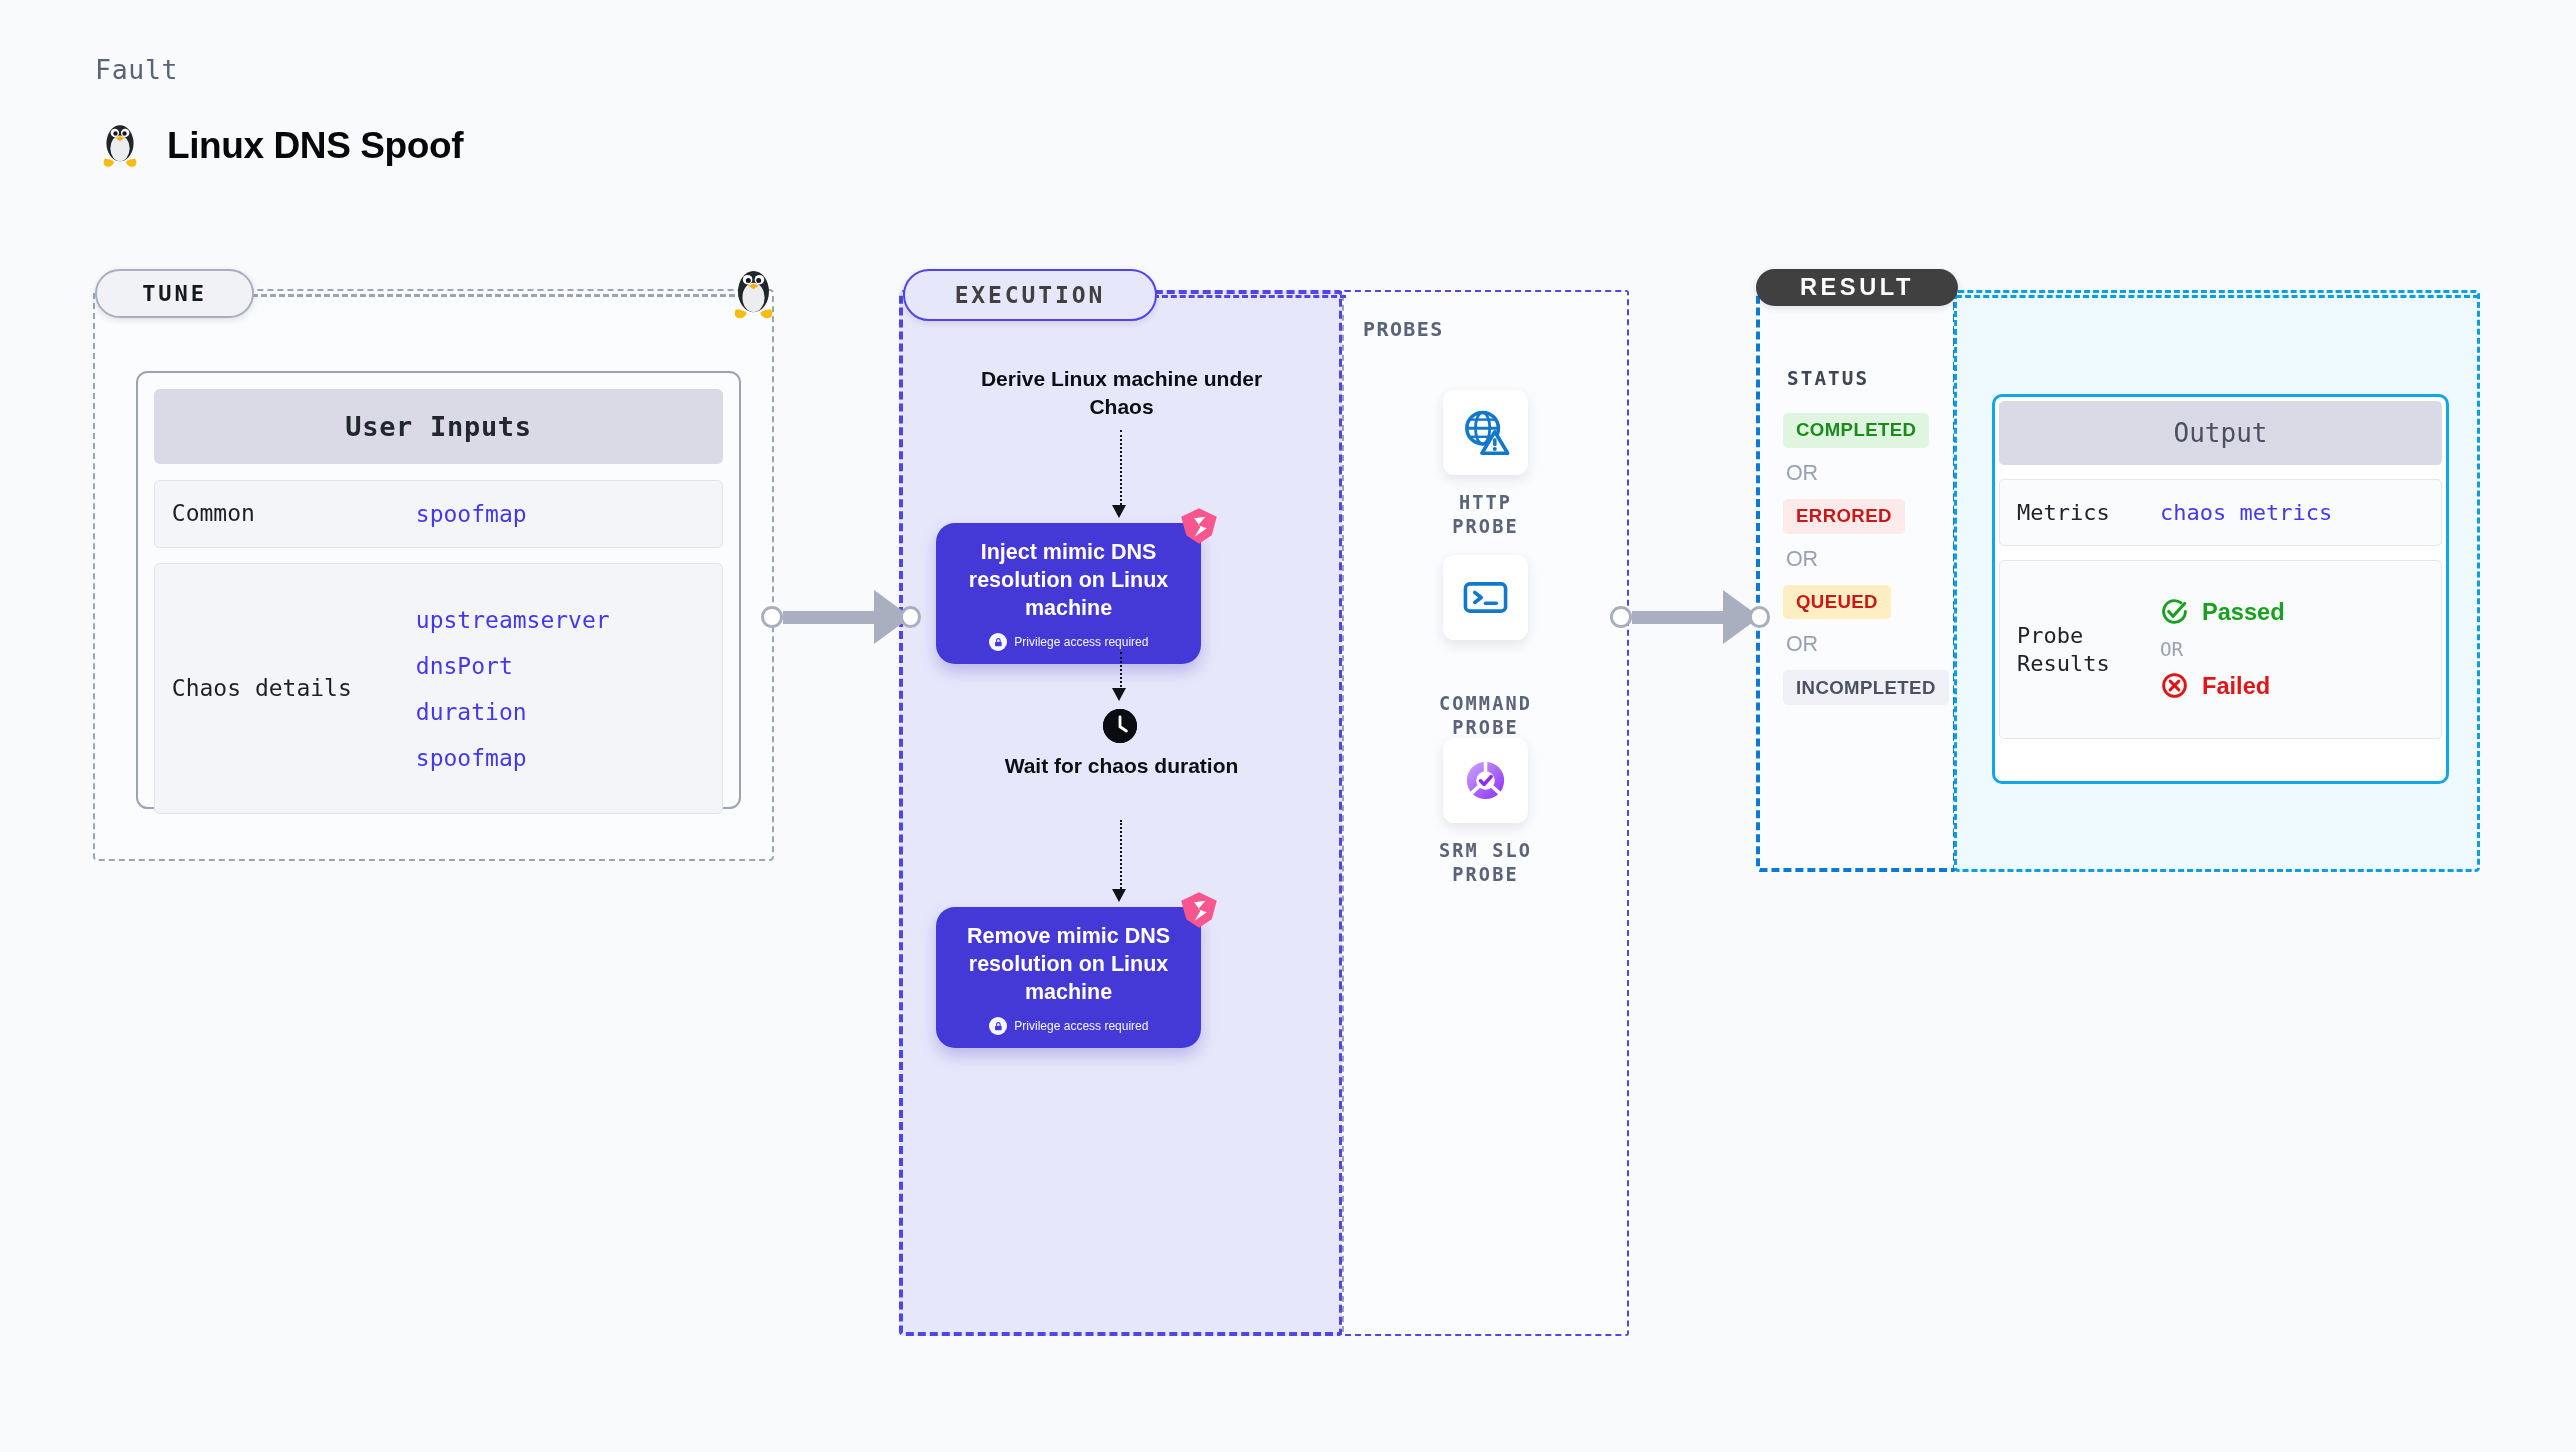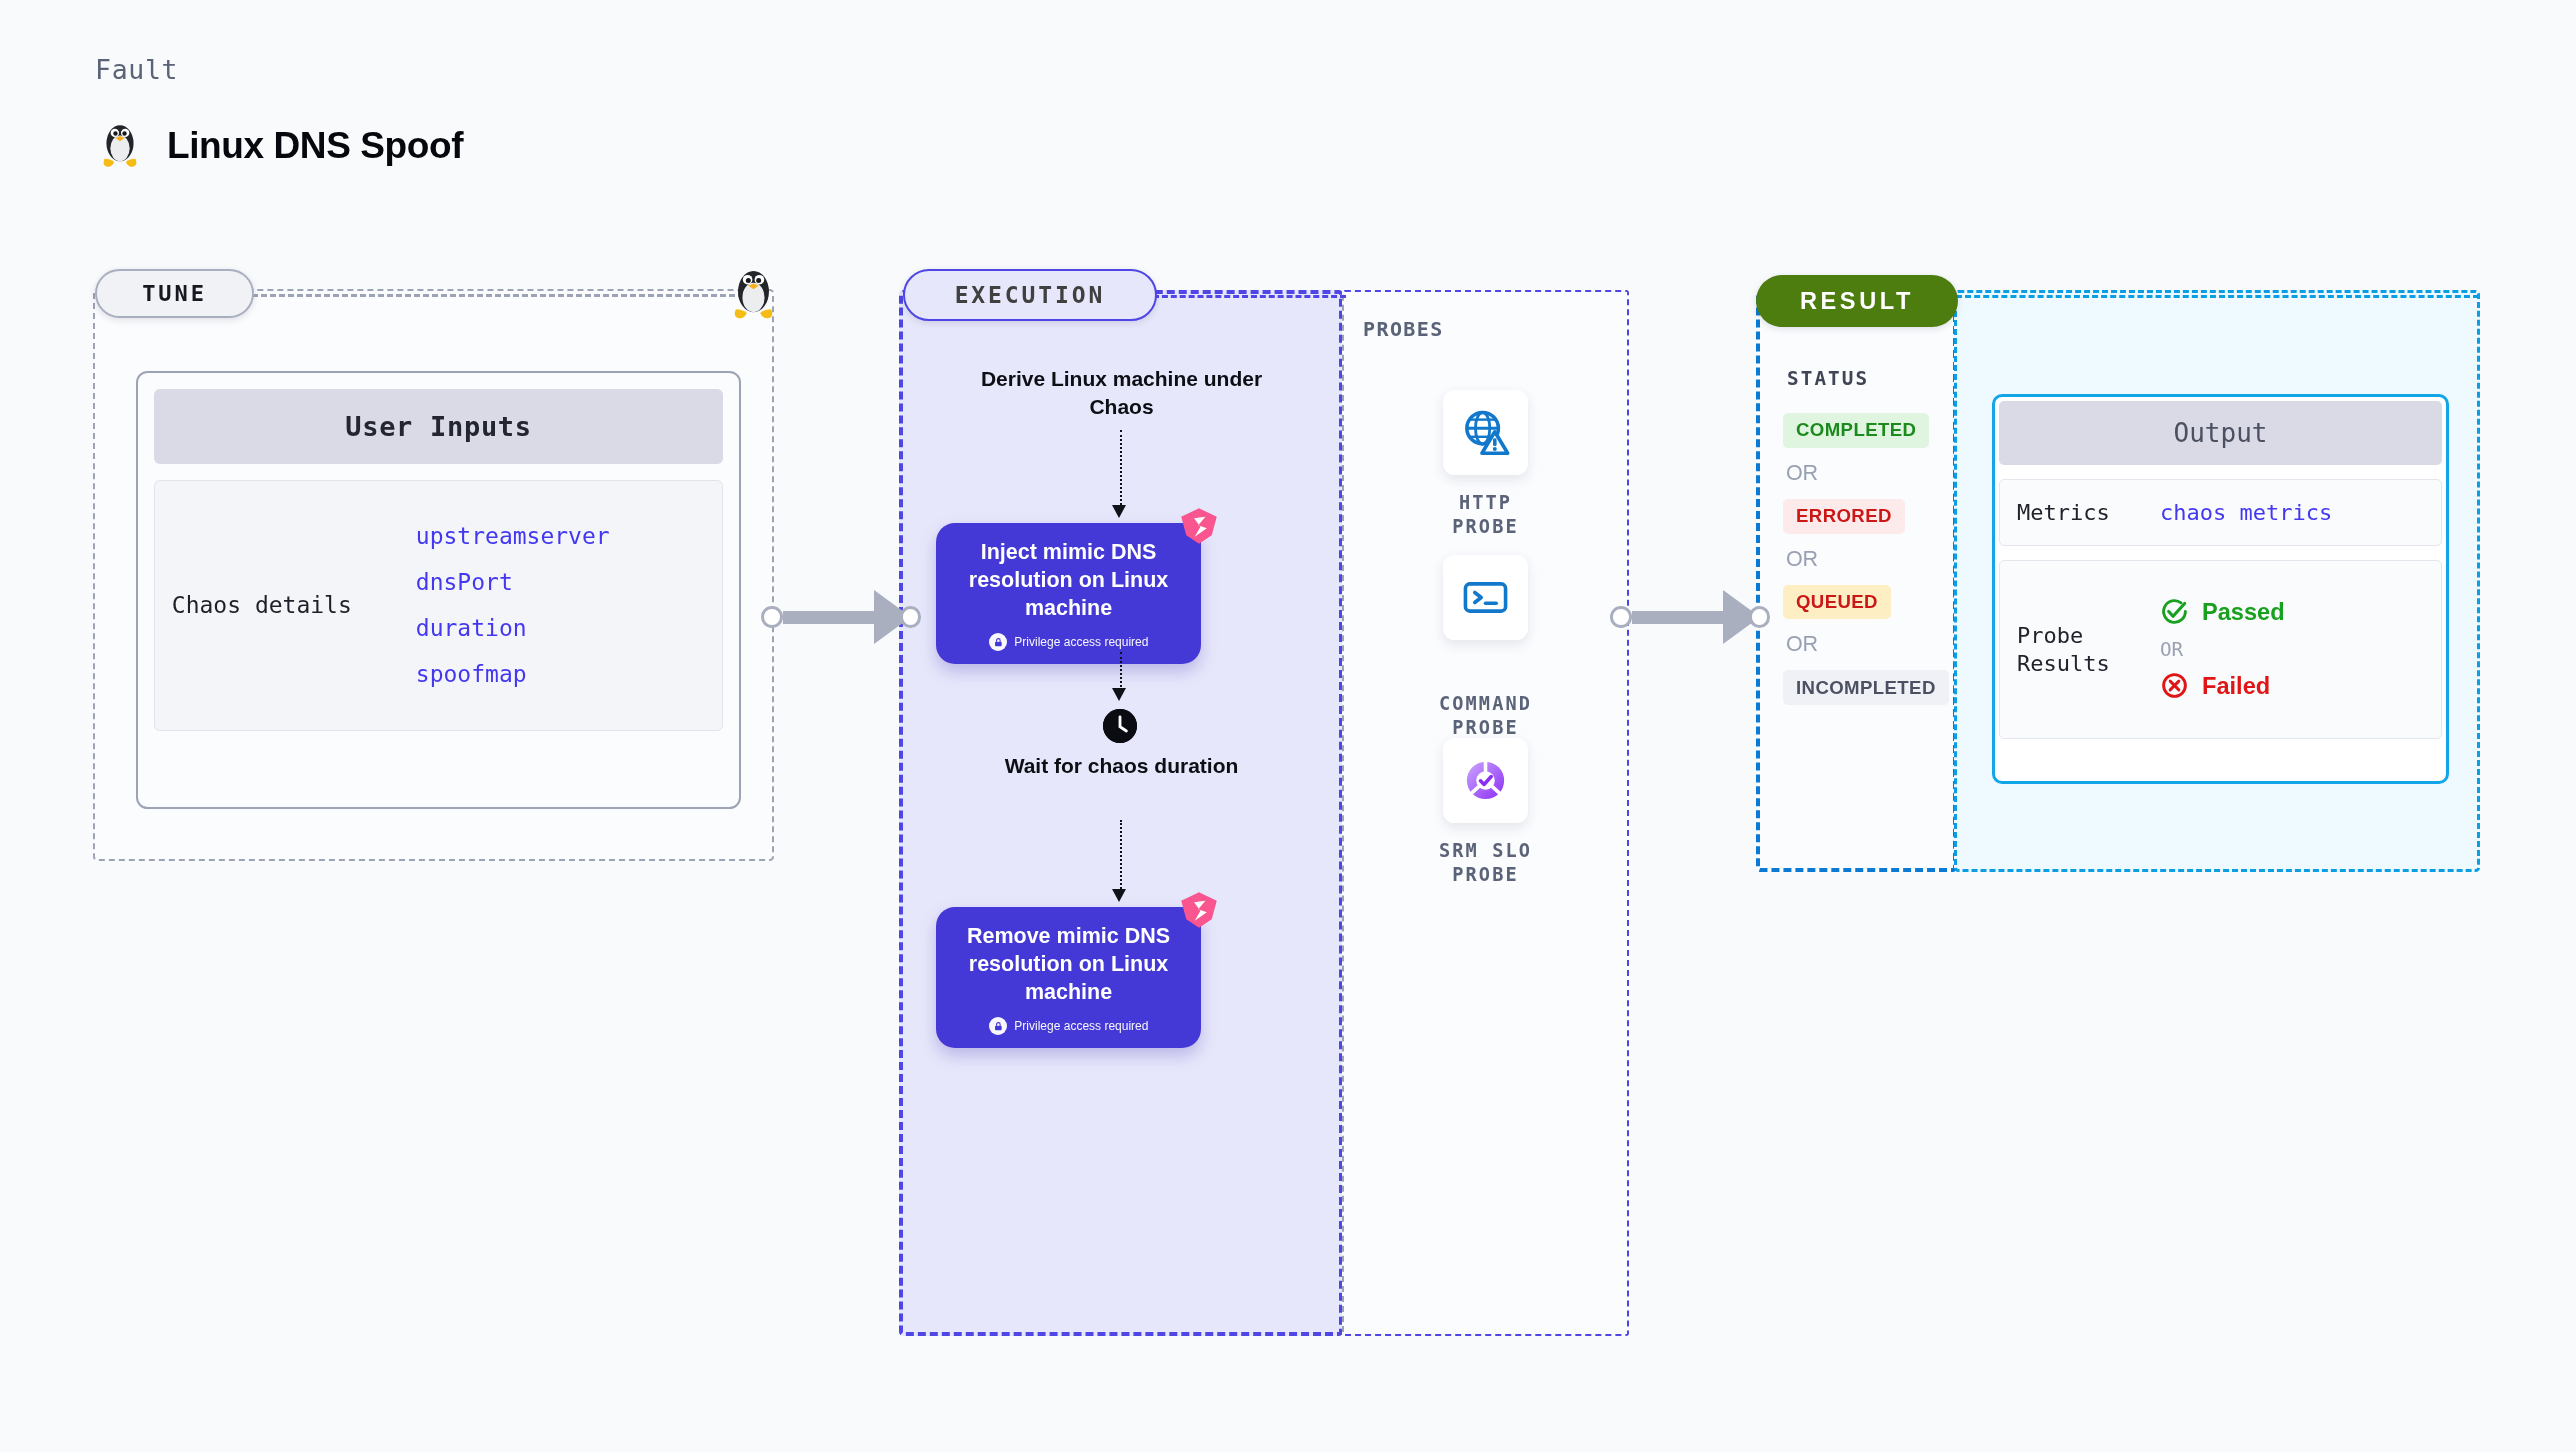--- a/index.html
+++ b/index.html
@@ -62,22 +62,22 @@
   }
   .pill-tune {
     left: 95px; top: 269px; width: 159px; height: 49px;
     background: #f1f2f6; border: 2.1px solid #a9afc0; color: #16181f; font-size: 22px;
   }
   .pill-exec {
     left: 903px; top: 269px; width: 254px; height: 52px;
     background: #e7e7fb; border: 2.9px solid #4f46e5; color: #404040; font-size: 23px;
   }
   .pill-result {
-    left: 1756px; top: 275px; width: 202px; height: 52px;
-    background: #4d7c0f; border: none; color: #ffffff; font-size: 23.6px;
+    left: 1756px; top: 269px; width: 202px; height: 37px;
+    background: #404040; border: none; color: #ffffff; font-size: 23.6px;
     font-family: "Liberation Sans", sans-serif; letter-spacing: 3.6px;
   }
 
   
   .pill-stub { position: absolute; height: 0; border-top: 3.6px dashed; z-index: 5; }
   .stub-tune { left: 252px; top: 294px; width: 501px; border-color: #9ca3b5; }
   .stub-exec { left: 1153px; top: 295px; width: 193px; border-color: #4f46e5; }
   .stub-result { left: 1956px; top: 295px; width: 523px; border-color: #0b9ee3; }
 
   
@@ -275,20 +275,26 @@
         <circle cx="39" cy="21" r="3.4" fill="#17191d"></circle>
       <path d="M25 28 L32 33 L39 28 L32 25 Z" fill="#f6b01e"></path>
       <path d="M8 60 q-4 10 3 12 q8 2 12 -7 q-6 -5 -15 -5z" fill="#f6bc16"></path>
       <path d="M56 60 q4 10 -3 12 q-8 2 -12 -7 q6 -5 15 -5z" fill="#f6bc16"></path>
     </svg>
   </span>
 
   <div class="inputs-card">
     <div class="inputs-head">User Inputs</div>
 
+    <div class="inputs-row">
+      <div class="row-key">Common</div>
+      <div class="row-vals">
+        <div class="row-val">spoofmap</div>
+      </div>
+    </div>
 
     <div class="inputs-row tall">
       <div class="row-key">Chaos details</div>
       <div class="row-vals">
         <div class="row-val">upstreamserver</div>
         <div class="row-val">dnsPort</div>
         <div class="row-val">duration</div>
         <div class="row-val">spoofmap</div>
       </div>
     </div>

